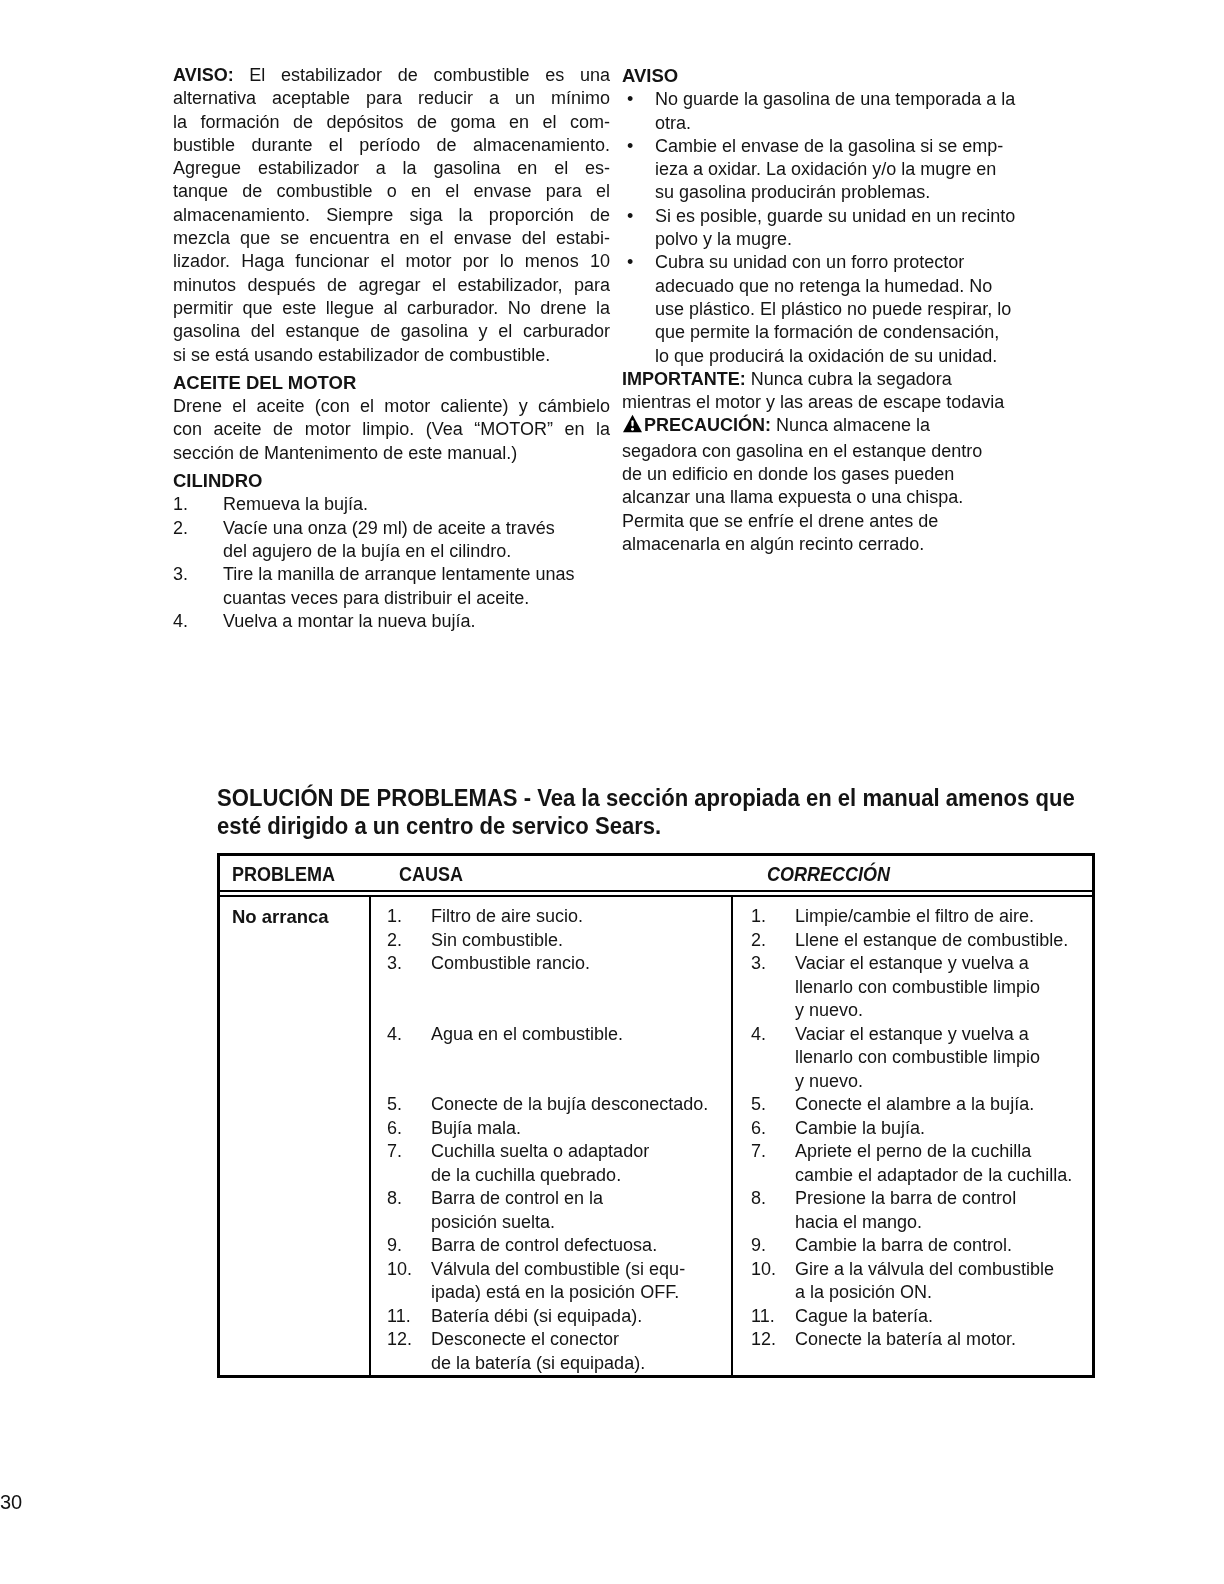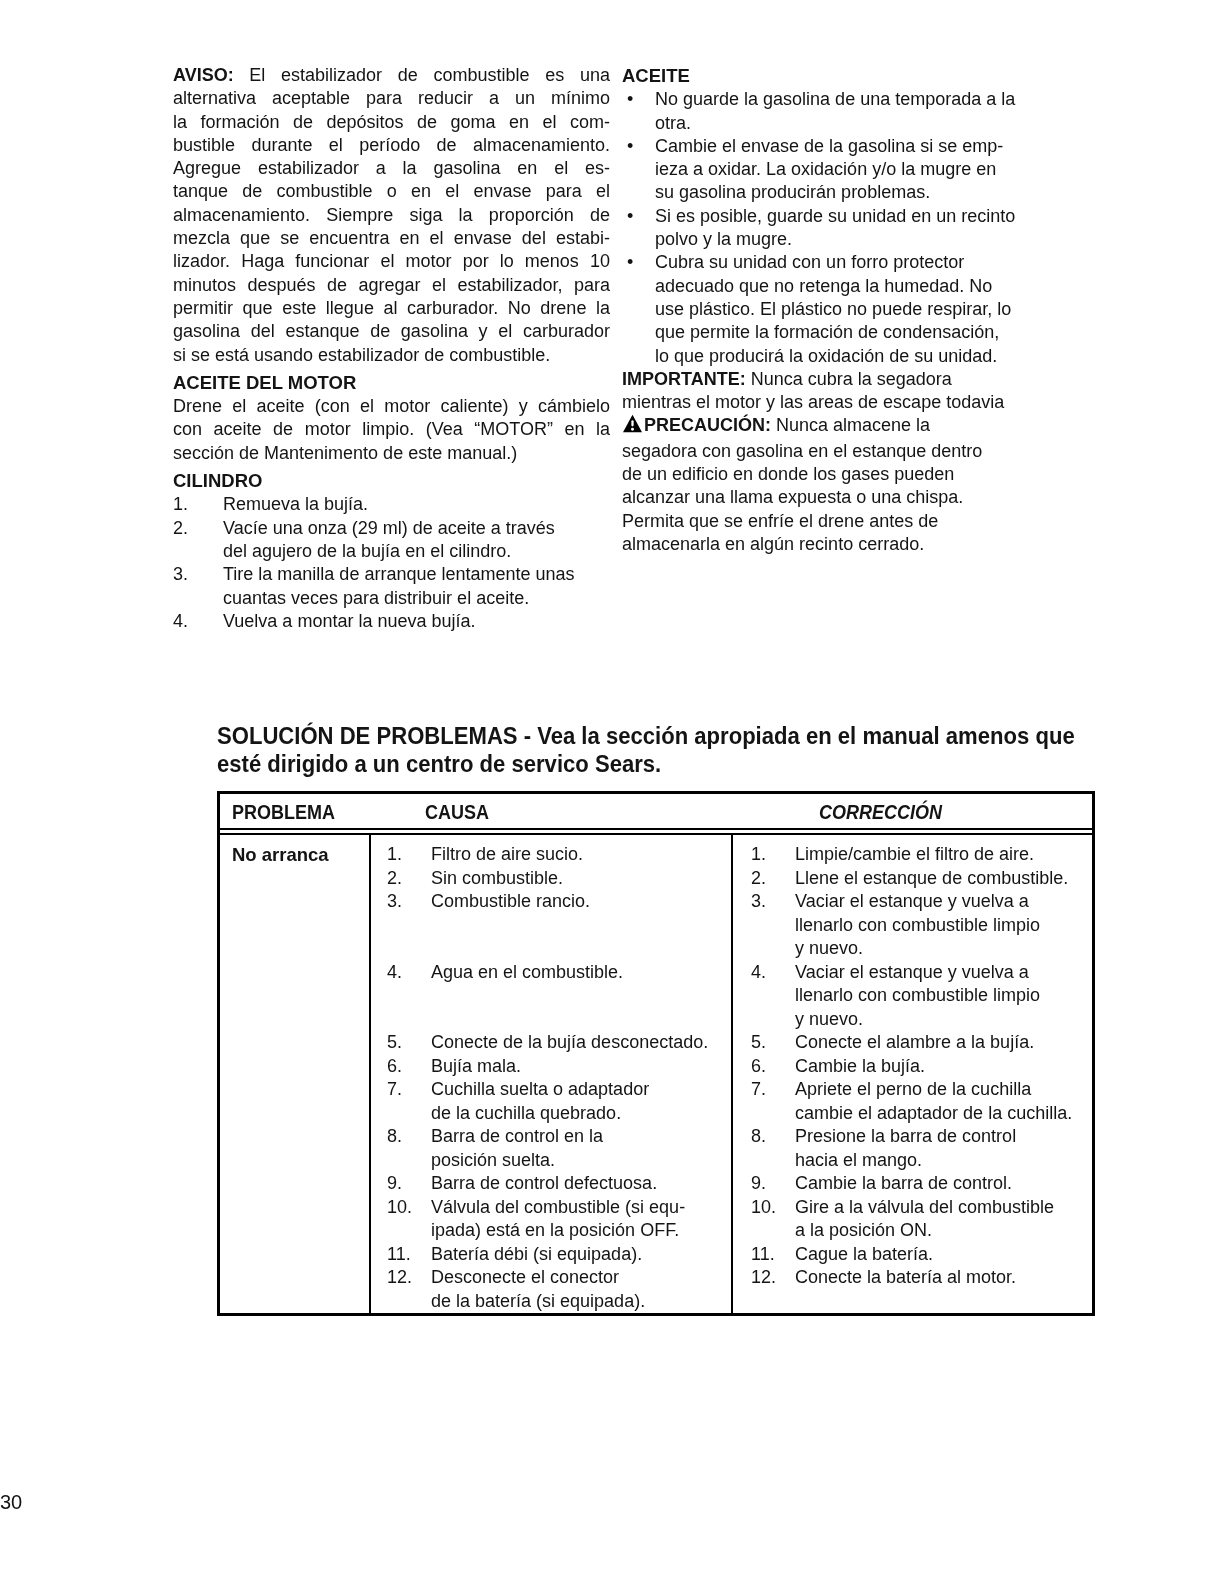--- a/index.html
+++ b/index.html
@@ -22,25 +22,25 @@
   .subhead{font-weight:bold;font-size:18.5px;line-height:23.3px;margin:4px 0 1px 0;}
   .subhead.first{margin-top:0;}
   b{font-weight:bold;}
   .li-row{display:flex;}
   .li-num{flex:none;width:50px;line-height:23.3px;}
   .li-num.bullet{width:33px;padding-left:5px;box-sizing:border-box;}
   .li-txt{flex:1;}
   .warn-ico{display:inline-block;vertical-align:-2px;margin-right:1px;}
 
   
-  .ts{position:absolute;left:173px;top:722px;width:880px;padding-left:44px;}
+  .ts{position:absolute;left:173px;top:784px;width:880px;padding-left:44px;}
   .ts-head{font-weight:bold;font-size:24px;line-height:27.5px;white-space:nowrap;
            transform:scaleX(0.92);transform-origin:0 0;}
   .tbl{position:relative;margin-top:14px;width:878px;border:3px solid #000;box-sizing:border-box;background:#fff;}
-  .thead{display:flex;border-bottom:7px double #000;gap:26px;}
+  .thead{display:flex;border-bottom:7px double #000;}
   .th{font-weight:bold;font-size:20px;padding:6px 0 4px 12px;box-sizing:border-box;line-height:24px;}
   .th1{width:149px;flex:none;}
   .th2{width:360px;flex:none;padding-left:30px;}
   .th3{flex:1;padding-left:38px;font-style:italic;}
   .cond{display:inline-block;transform:scaleX(0.9);transform-origin:0 50%;white-space:nowrap;}
   .tbody{position:relative;min-height:470px;padding-top:8px;}
   .vd{position:absolute;top:0;bottom:0;width:2px;background:#000;}
   .vd1{left:149px;}
   .vd2{left:511px;}
   .problem-cell{position:absolute;left:12px;top:8px;font-weight:bold;font-size:18.5px;line-height:23.5px;}
@@ -106,21 +106,21 @@
         <div class="li-row">
           <span class="li-num">4.</span>
           <div class="li-txt">
             <div class="ln">Vuelva a montar la nueva bujía.</div>
           </div>
         </div>
       </div>
   </div>
 
   <div class="col col-right">
-    <div class="subhead first">ACEITE</div>
+    <div class="subhead first">AVISO</div>
     <div id="otros-list">
         <div class="li-row">
           <span class="li-num bullet">•</span>
           <div class="li-txt">
             <div class="ln">No guarde la gasolina de una temporada a la</div>
             <div class="ln">otra.</div>
           </div>
         </div>
         <div class="li-row">
           <span class="li-num bullet">•</span>

